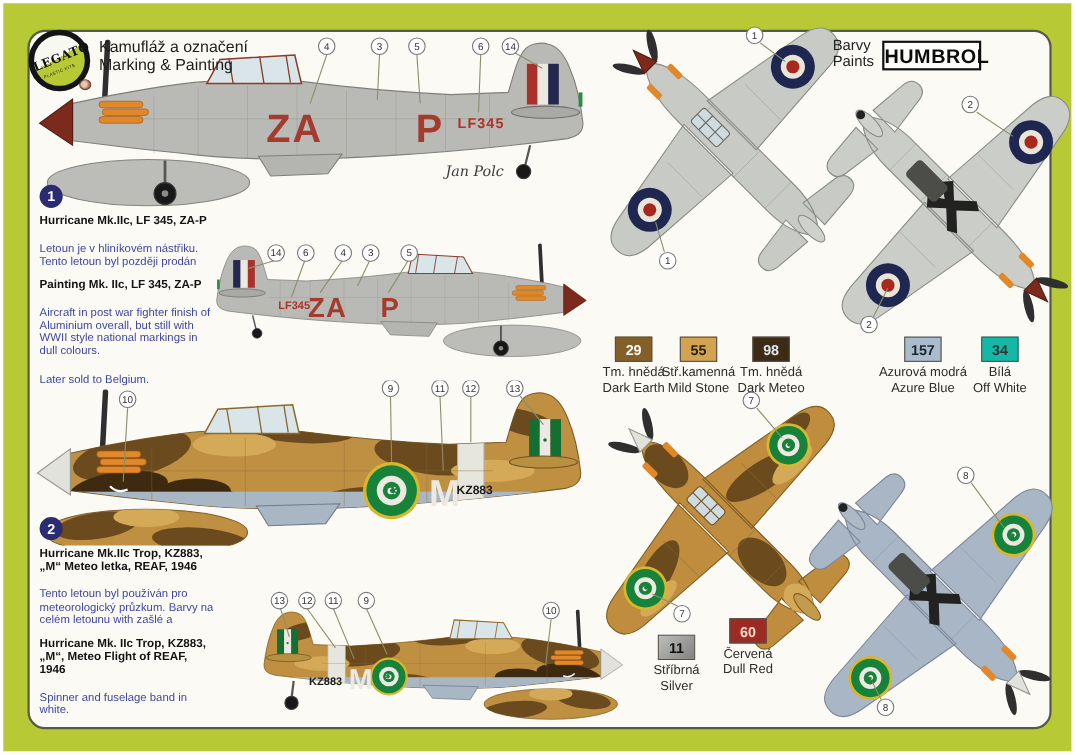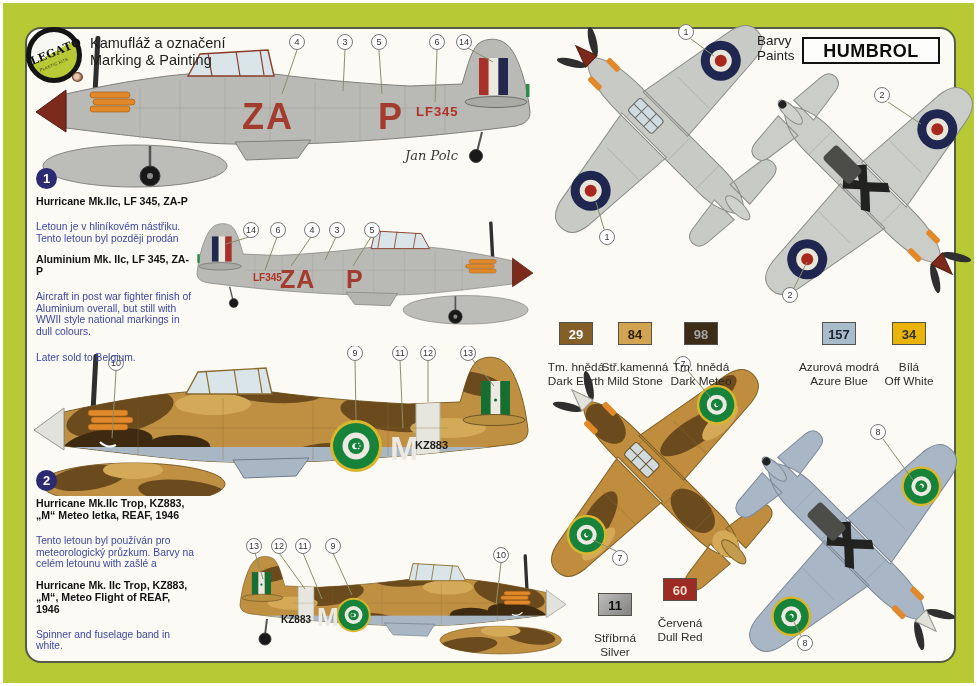--- a/index.html
+++ b/index.html
@@ -15,34 +15,34 @@
   .logo-brand{position:absolute;left:-2px;top:14px;width:50px;text-align:center;
         transform:rotate(-22deg);font-family:"DejaVu Serif",serif;font-weight:bold;
         font-size:11px;color:#111;letter-spacing:.5px}
   .logo-sub{position:absolute;left:0;top:30px;width:46px;text-align:center;transform:rotate(-22deg);
         font-size:4px;color:#222;letter-spacing:.3px}
   .snail{position:absolute;right:-6px;bottom:-4px;width:9px;height:8px;border-radius:50%;
         background:radial-gradient(circle at 40% 45%,#e9c9b2 30%,#9a6a4a 70%);border:1px solid #6a4630}
   .hdr{left:90px;top:35px;font-size:14.5px;color:#1d1d1b;line-height:17px;z-index:6}
   
   .barvy{left:757px;top:33px;font-size:13.5px;color:#222;line-height:15px;z-index:8}
-  .humbrol{left:802px;top:37px;width:138px;height:27px;background:#fdfdfb;border:2px solid #111;
+  .humbrol{left:802px;top:37px;width:90px;height:27px;background:#fdfdfb;border:2px solid #111;
         text-align:center;line-height:25px;font-weight:bold;font-size:18px;letter-spacing:.5px;
         color:#0c0c0c;box-sizing:border-box;z-index:8}
   
   .col{width:160px;color:#151515;z-index:6}
   .badge{width:21px;height:21px;border-radius:50%;background:#2b2b72;color:#fff;font-weight:bold;
         font-size:13px;text-align:center;line-height:21px;margin-bottom:6px}
   .col h3{margin:0 0 3px 0;font-size:10.6px;line-height:12px;color:#121212}
   .col p{margin:14px 0 9px 0;font-size:10.3px;line-height:11.6px;color:#3f47a0}
   .col p.last{margin-bottom:0}
   
   .chipgrp{z-index:7}
   .chip{width:34px;height:23px;border:1px solid #55524a;text-align:center;line-height:23px;
-        font-size:13px;font-weight:bold;margin:16px auto;box-sizing:border-box}
+        font-size:13px;font-weight:bold;margin:0 auto;box-sizing:border-box}
   .chiplabel{margin-top:3px;font-size:11.8px;line-height:13.5px;color:#2c2c2a;text-align:center;white-space:nowrap}
   .plan{position:absolute;width:300px;height:300px;transform-origin:150px 150px;z-index:2}
   .psvg{position:absolute;z-index:4}
   svg text{font-family:"Liberation Sans",sans-serif}
   .sig{font-family:"DejaVu Serif",serif;font-style:italic}
   .overlay{position:absolute;left:0;top:0;z-index:5;pointer-events:none}
 </style>
 </head>
 <body>
 
@@ -417,63 +417,63 @@
 <div class="abs barvy">
   <div>Barvy</div>
   <div>Paints</div>
 </div>
 <div class="abs humbrol">HUMBROL</div>
 
 <div class="abs col" style="left:36px;top:168px">
   <div class="badge">1</div>
   <h3>Hurricane Mk.IIc, LF 345, ZA-P</h3>
   <p>Letoun je v hliníkovém nástřiku. Tento letoun byl později prodán</p>
-  <h3>Aluminium Mk. IIc, LF 345, ZA-P</h3>
+  <h3>Painting Mk. IIc, LF 345, ZA-P</h3>
   <p style="margin-bottom:0">Aircraft in post war fighter finish of Aluminium overall, but still with WWII style national markings in dull colours.</p>
   <p class="last">Later sold to Belgium.</p>
 </div>
 
 <div class="abs col" style="left:36px;top:470px">
   <div class="badge">2</div>
   <h3>Hurricane Mk.IIc Trop, KZ883, „M“ Meteo letka, REAF, 1946</h3>
   <p>Tento letoun byl používán pro meteorologický průzkum. Barvy na celém letounu with zašlé a</p>
   <h3>Hurricane Mk. IIc Trop, KZ883, „M“, Meteo Flight of REAF, 1946</h3>
   <p class="last">Spinner and fuselage band in white.</p>
 </div>
 
 <div class="abs chipgrp" style="left:536px;top:306px;width:80px">
   <div class="chip" style="background:#855f28;color:#fff">29</div>
   <div class="chiplabel">
       <div>Tm. hnědá</div>
       <div>Dark Earth</div>
     </div>
 </div>
 <div class="abs chipgrp" style="left:595px;top:306px;width:80px">
-  <div class="chip" style="background:#d2a452;color:#2c1e08">84</div>
+  <div class="chip" style="background:#d2a452;color:#2c1e08">55</div>
   <div class="chiplabel">
       <div>Stř.kamenná</div>
       <div>Mild Stone</div>
     </div>
 </div>
 <div class="abs chipgrp" style="left:661px;top:306px;width:80px">
-  <div class="chip" style="background:#3c2c17;color:#a3a3a3">98</div>
+  <div class="chip" style="background:#3c2c17;color:#e5e5e5">98</div>
   <div class="chiplabel">
       <div>Tm. hnědá</div>
       <div>Dark Meteo</div>
     </div>
 </div>
 <div class="abs chipgrp" style="left:794px;top:306px;width:90px">
   <div class="chip" style="background:#a8bccc;color:#1e2430">157</div>
   <div class="chiplabel">
       <div>Azurová modrá</div>
       <div>Azure Blue</div>
     </div>
 </div>
 <div class="abs chipgrp" style="left:869px;top:306px;width:80px">
-  <div class="chip" style="background:#eab308;color:#333">34</div>
+  <div class="chip" style="background:#14b8a6;color:#333">34</div>
   <div class="chiplabel">
       <div>Bílá</div>
       <div>Off White</div>
     </div>
 </div>
 
 <div class="abs chipgrp" style="left:575px;top:577px;width:80px">
   <div class="chip" style="background:linear-gradient(135deg,#bdbdbb,#828280);color:#101010">11</div>
   <div class="chiplabel">
       <div>Stříbrná</div>

